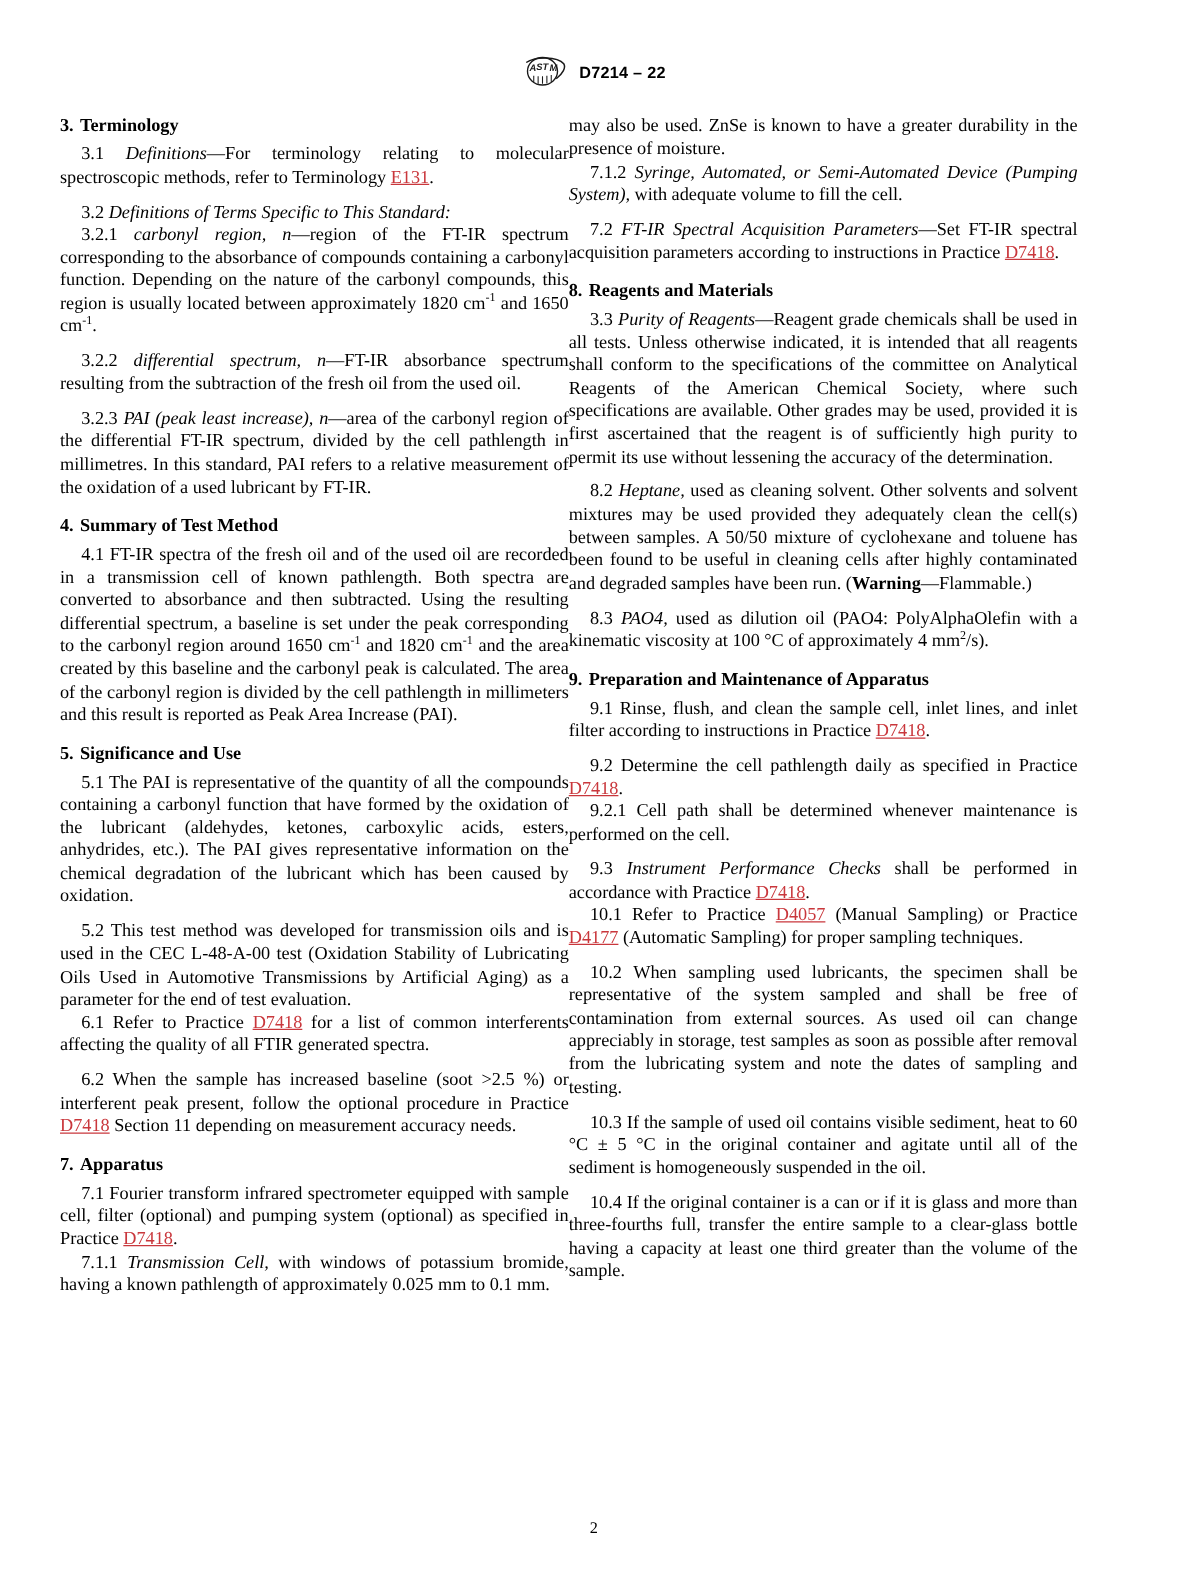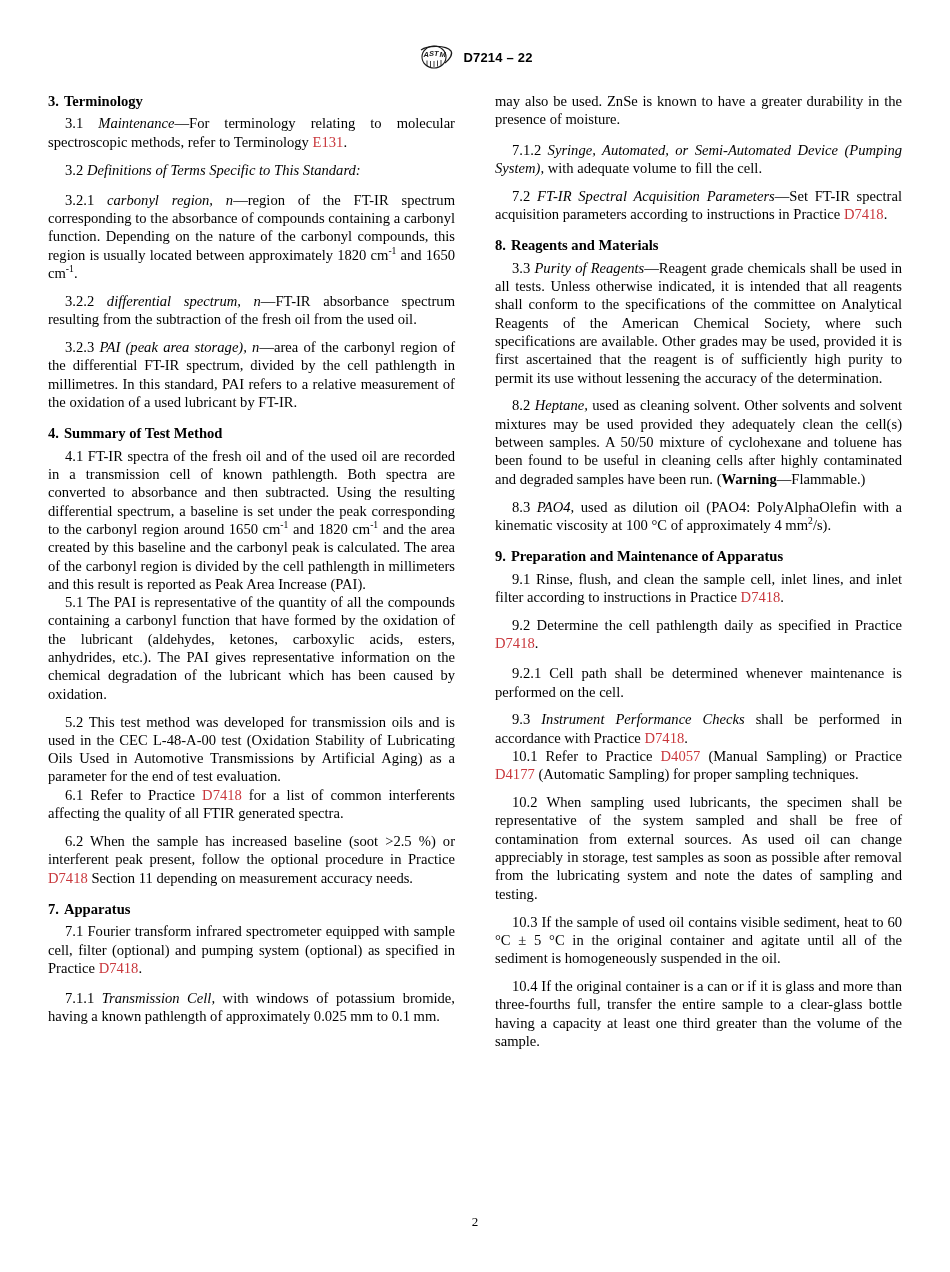--- a/index.html
+++ b/index.html
@@ -46,21 +46,20 @@
     white-space: nowrap;
   }
 
   
   .columns {
     position: absolute;
     top: 92px;
     left: 48px;
     width: 854px;
     display: flex;
-    gap: 40px;
   }
   .col {
     width: 407px;
   }
 
   
   .sec-head {
     font-size: 14.6px;
     font-weight: bold;
     margin: 13px 0 4px 0;
@@ -73,27 +72,28 @@
   p.para {
     font-size: 14.6px;
     line-height: 1.255;
     margin: 0 0 0 0;
     text-align: justify;
     text-justify: inter-word;
     text-indent: 17px;
     hyphens: none;
   }
   p.para.gap { margin-top: 9.5px; }
-  p.para.tight { margin-top: 12px; }
+  p.para.tight { margin-top: 0px; }
 
   i, .it { font-style: italic; }
   b, .bd { font-weight: bold; }
 
   .lnk {
     color: #C9373C;
+    text-decoration: underline;
   }
 
   sup {
     font-size: 0.66em;
     vertical-align: super;
     line-height: 0;
   }
 
   
   .footer {
@@ -136,51 +136,54 @@
   <div class="columns">
 
     <div class="col">
 
       <h2 class="sec-head first">
         <span class="num">3.</span><span>Terminology</span>
       </h2>
 
       <p class="para">
         <span>3.1</span>
-        <i>Maintenance</i><span>—For terminology relating to molecular spectroscopic methods, refer to Terminology </span><span class="lnk">E131</span><span>.</span>
+        <i>Definitions</i><span>—For terminology relating to molecular spectroscopic methods, refer to Terminology </span><span class="lnk">E131</span><span>.</span>
       </p>
 
       <p class="para gap">
         <span>3.2</span>
         <i>Definitions of Terms Specific to This Standard:</i>
       </p>
 
       <p class="para tight">
         <span>3.2.1</span>
         <i>carbonyl region, n</i><span>—region of the FT-IR spectrum corresponding to the absorbance of compounds containing a carbonyl function. Depending on the nature of the carbonyl compounds, this region is usually located between approximately 1820 cm</span><sup>-1</sup><span> and 1650 cm</span><sup>-1</sup><span>.</span>
       </p>
 
       <p class="para gap">
         <span>3.2.2</span>
         <i>differential spectrum, n</i><span>—FT-IR absorbance spectrum resulting from the subtraction of the fresh oil from the used oil.</span>
       </p>
 
       <p class="para gap">
         <span>3.2.3</span>
-        <i>PAI (peak area storage), n</i><span>—area of the carbonyl region of the differential FT-IR spectrum, divided by the cell pathlength in millimetres. In this standard, PAI refers to a relative measurement of the oxidation of a used lubricant by FT-IR.</span>
+        <i>PAI (peak least increase), n</i><span>—area of the carbonyl region of the differential FT-IR spectrum, divided by the cell pathlength in millimetres. In this standard, PAI refers to a relative measurement of the oxidation of a used lubricant by FT-IR.</span>
       </p>
 
       <h2 class="sec-head">
         <span class="num">4.</span><span>Summary of Test Method</span>
       </h2>
 
       <p class="para">
         <span>4.1</span><span> FT-IR spectra of the fresh oil and of the used oil are recorded in a transmission cell of known pathlength. Both spectra are converted to absorbance and then subtracted. Using the resulting differential spectrum, a baseline is set under the peak corresponding to the carbonyl region around 1650 cm</span><sup>-1</sup><span> and 1820 cm</span><sup>-1</sup><span> and the area created by this baseline and the carbonyl peak is calculated. The area of the carbonyl region is divided by the cell pathlength in millimeters and this result is reported as Peak Area Increase (PAI).</span>
       </p>
 
+      <h2 class="sec-head">
+        <span class="num">5.</span><span>Significance and Use</span>
+      </h2>
 
       <p class="para">
         <span>5.1</span><span> The PAI is representative of the quantity of all the compounds containing a carbonyl function that have formed by the oxidation of the lubricant (aldehydes, ketones, carboxylic acids, esters, anhydrides, etc.). The PAI gives representative information on the chemical degradation of the lubricant which has been caused by oxidation.</span>
       </p>
 
       <p class="para gap">
         <span>5.2</span><span> This test method was developed for transmission oils and is used in the CEC L-48-A-00 test (Oxidation Stability of Lubricating Oils Used in Automotive Transmissions by Artificial Aging) as a parameter for the end of test evaluation.</span>
       </p>
 
 

